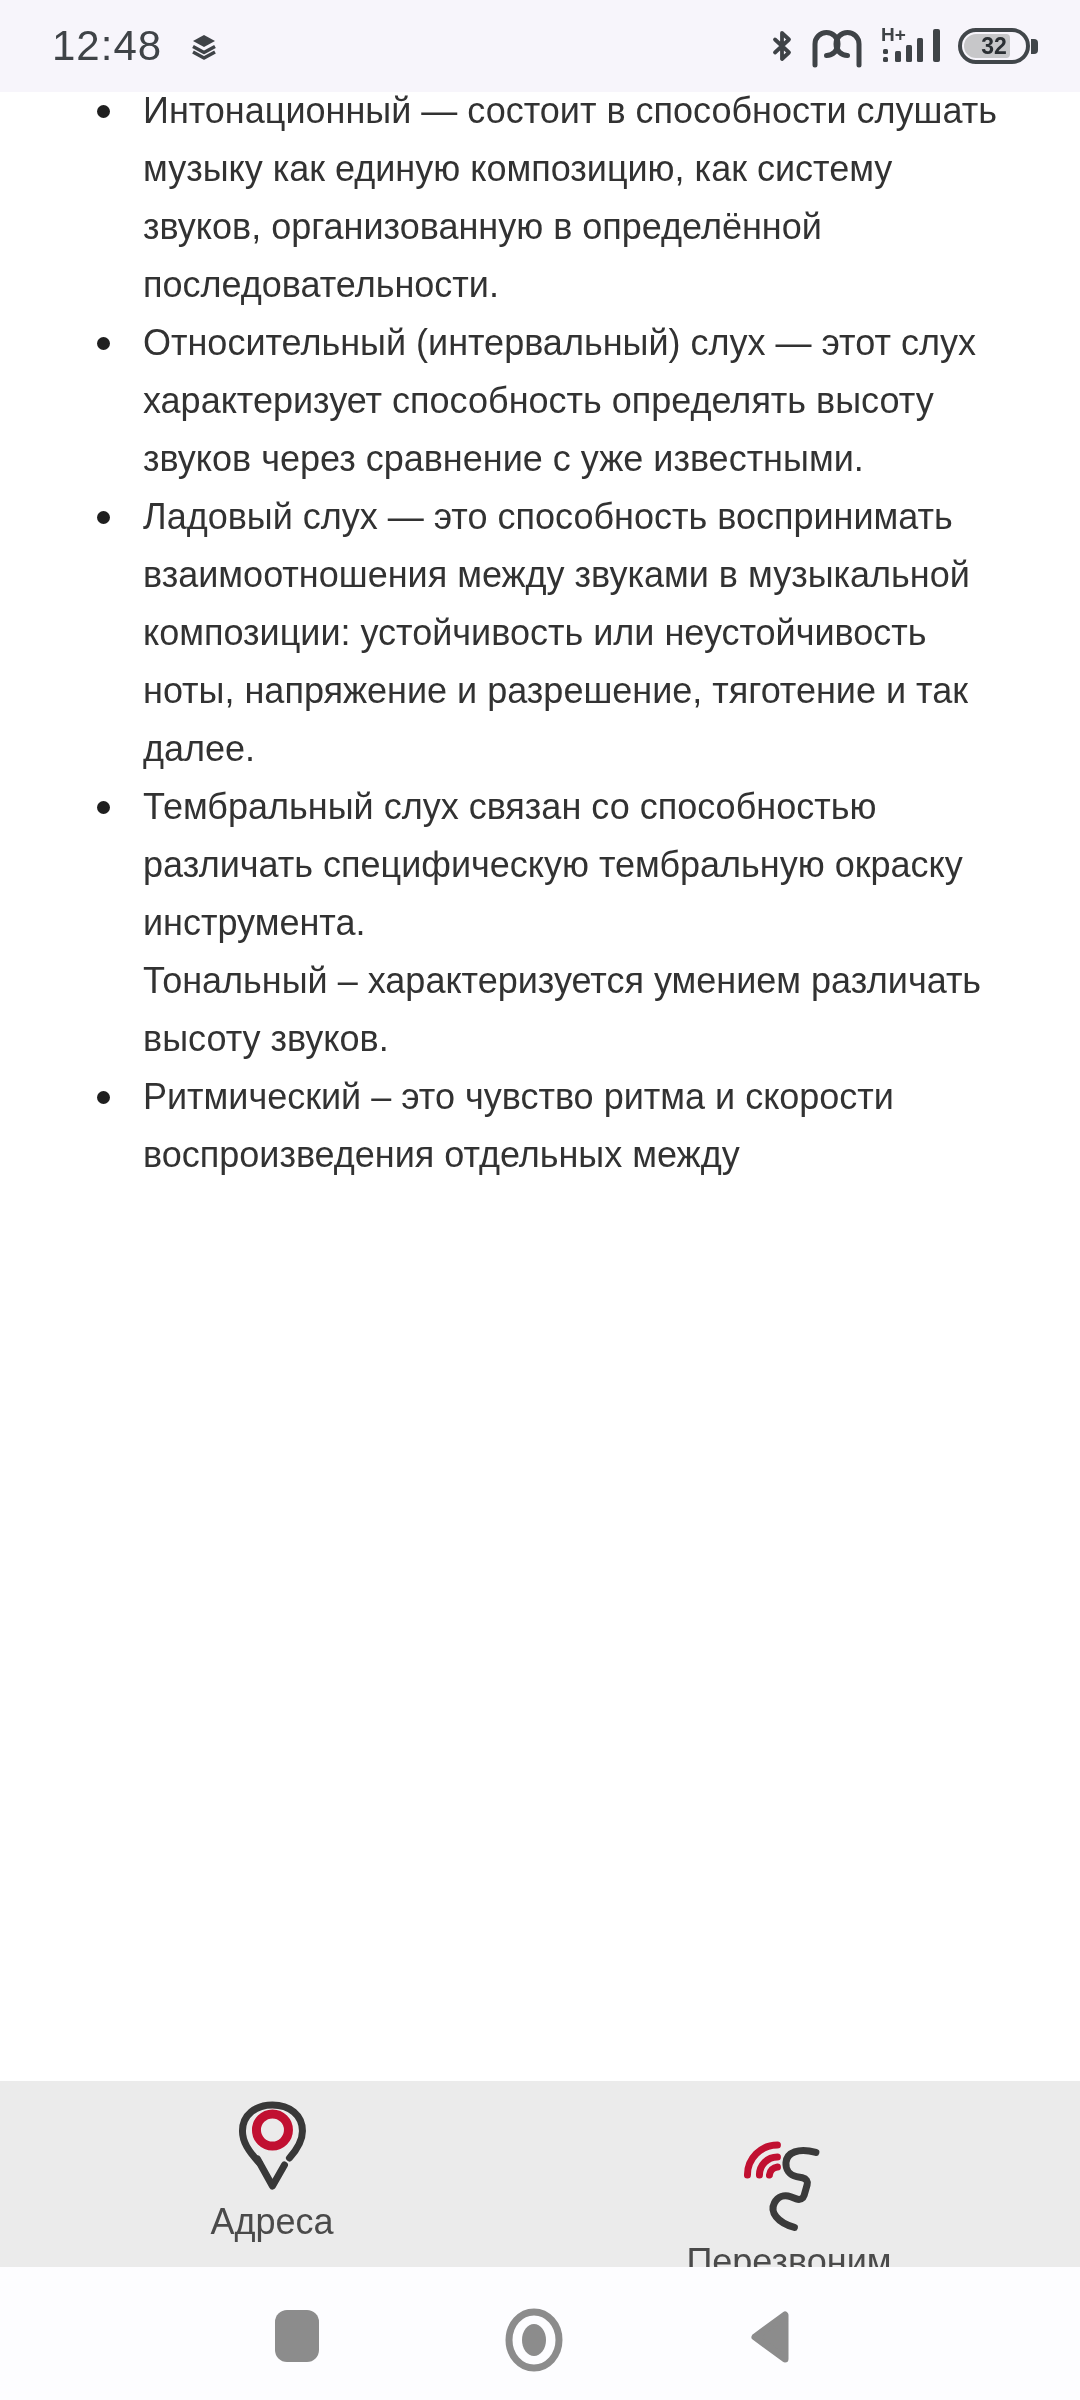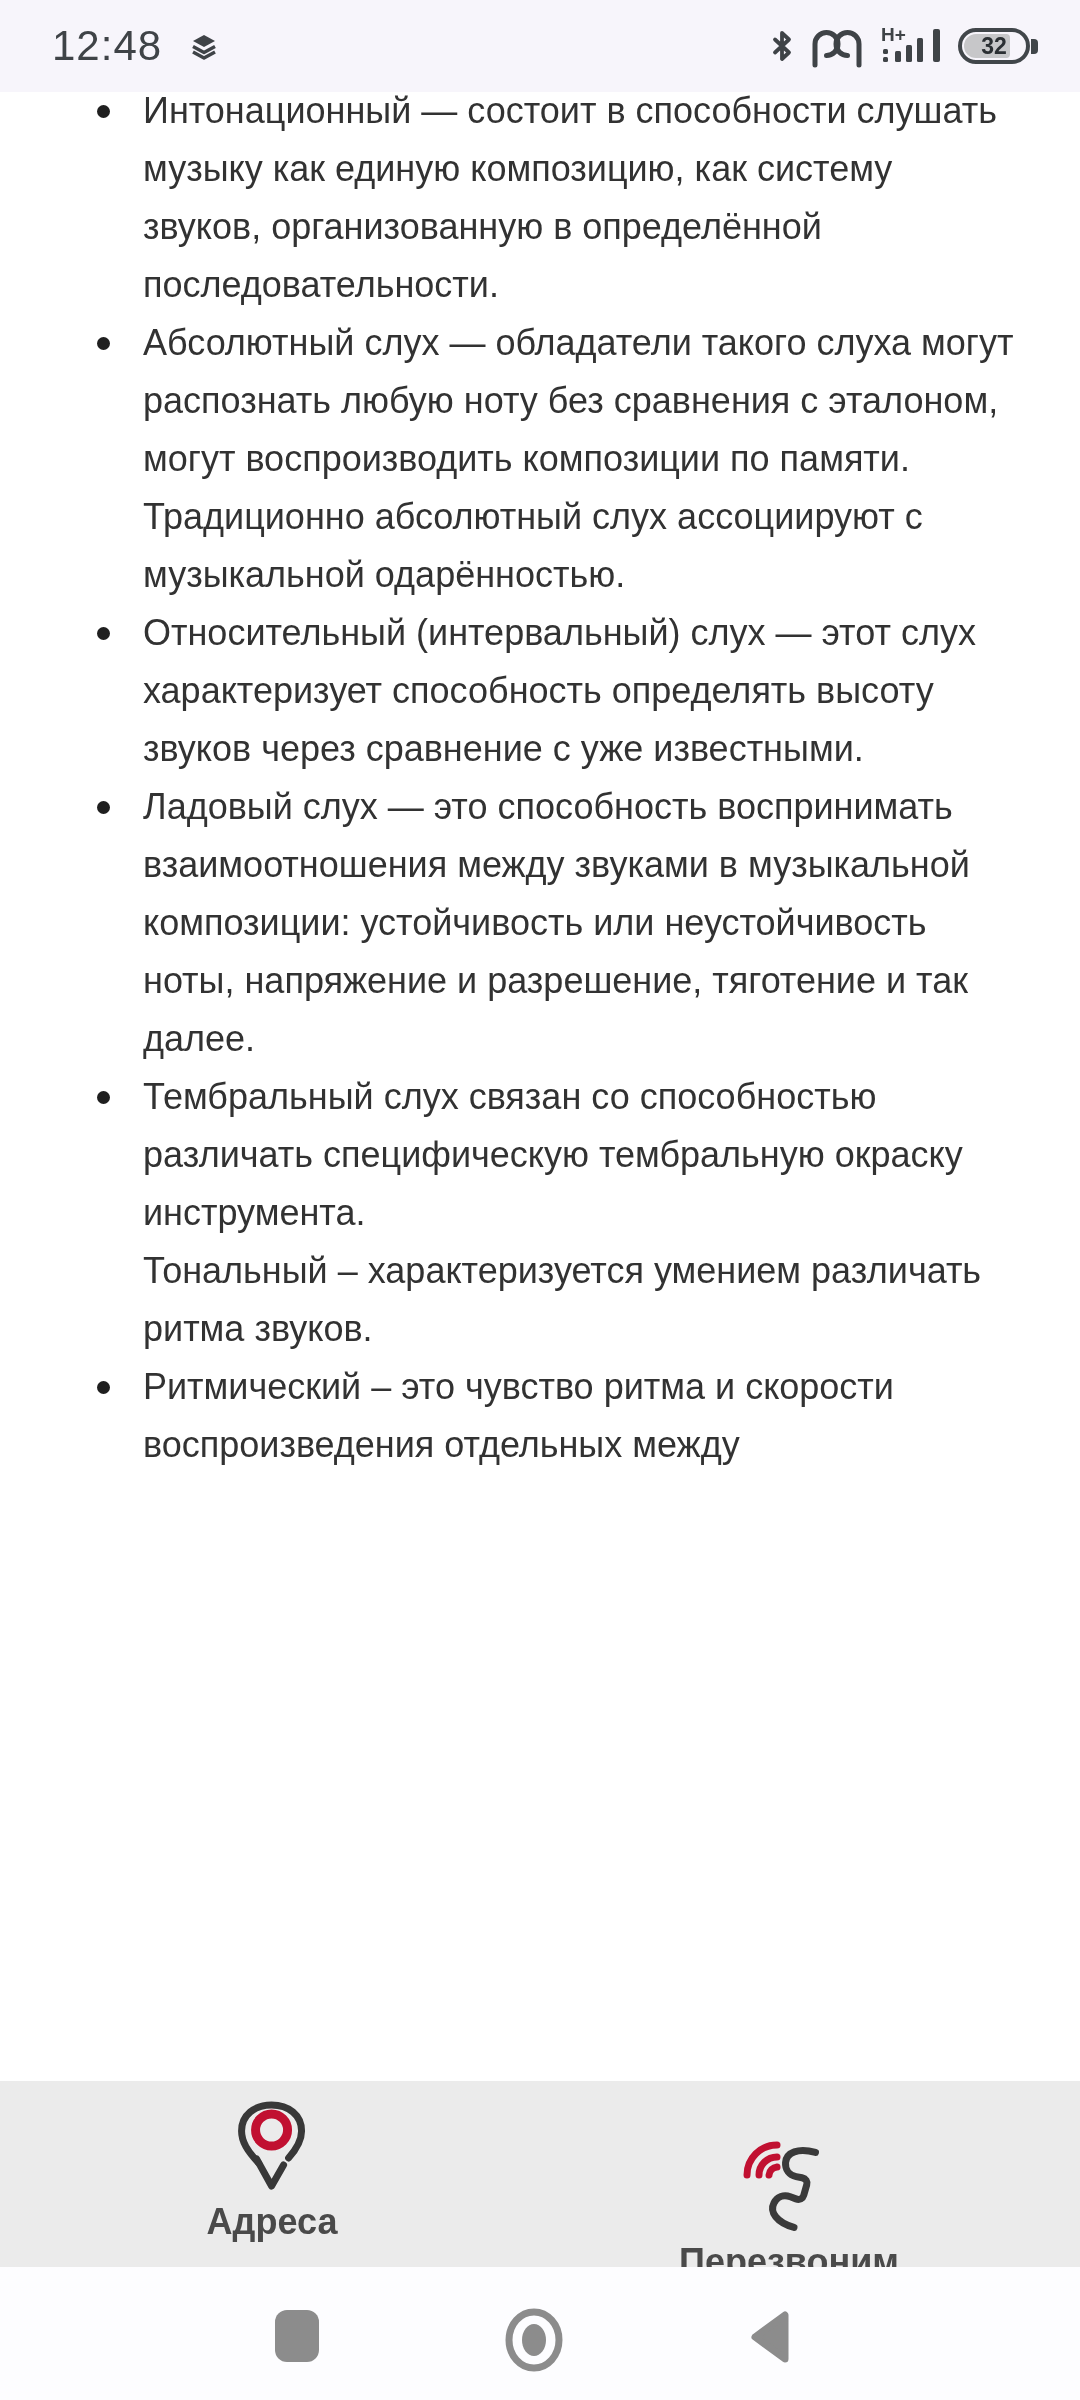--- a/index.html
+++ b/index.html
@@ -44,21 +44,21 @@
 
   
   .action-bar {
     position:absolute; top:2081px; left:0; right:0; height:186px;
     background:#ebebeb;
   }
   .action-btn {
     position:absolute; top:0; height:100%; transform:translateX(-50%);
     display:flex; flex-direction:column; align-items:center;
     justify-content:flex-start; padding-top:14px; box-sizing:border-box;
-    background:none; border:none; cursor:pointer;font-weight:bold;
+    background:none; border:none; cursor:pointer;
   }
   .action-btn--addresses { left:272px; }
   .action-btn--callback  { left:789px;margin-top:44px; }
   .action-label { margin-top:6px; font-size:36px; color:#4a4a4a; white-space:nowrap; }
 
   
   .nav-bar { position:absolute; top:2267px; left:0; right:0; bottom:0; background:#fdfdff; }
   .nav-btn { position:absolute; top:40px; transform:translateX(-50%);
              background:none; border:none; padding:0; cursor:pointer; }
   .nav-btn--recents { left:297px; }
@@ -103,31 +103,28 @@
       </div>
     </div>
   </header>
 
   <main class="content">
     <ul class="bullet-list">
         <li>
           <div>Интонационный — состоит в способности слушать музыку как единую композицию, как систему звуков, организованную в определённой последовательности.</div>
         </li>
         <li>
-          <div>Абсолютный слух — обладатели такого слуха могут распознать любую ноту без сравнения с эталоном, могут воспроизводить композиции по памяти. Традиционно абсолютный слух ассоциируют с музыкальной одарённостью.</div>
-        </li>
-        <li>
           <div>Относительный (интервальный) слух — этот слух характеризует способность определять высоту звуков через сравнение с уже известными.</div>
         </li>
         <li>
           <div>Ладовый слух — это способность воспринимать взаимоотношения между звуками в музыкальной композиции: устойчивость или неустойчивость ноты, напряжение и разрешение, тяготение и так далее.</div>
         </li>
         <li>
           <div>Тембральный слух связан со способностью различать специфическую тембральную окраску инструмента.</div>
-          <div>Тональный – характеризуется умением различать ритма звуков.</div>
+          <div>Тональный – характеризуется умением различать высоту звуков.</div>
         </li>
         <li>
           <div>Ритмический – это чувство ритма и скорости воспроизведения отдельных между</div>
         </li>
       </ul>
   </main>
 
   <nav class="action-bar">
     <div class="action-btn action-btn--addresses">
       <svg width="80" height="100" viewBox="0 0 80 100">

